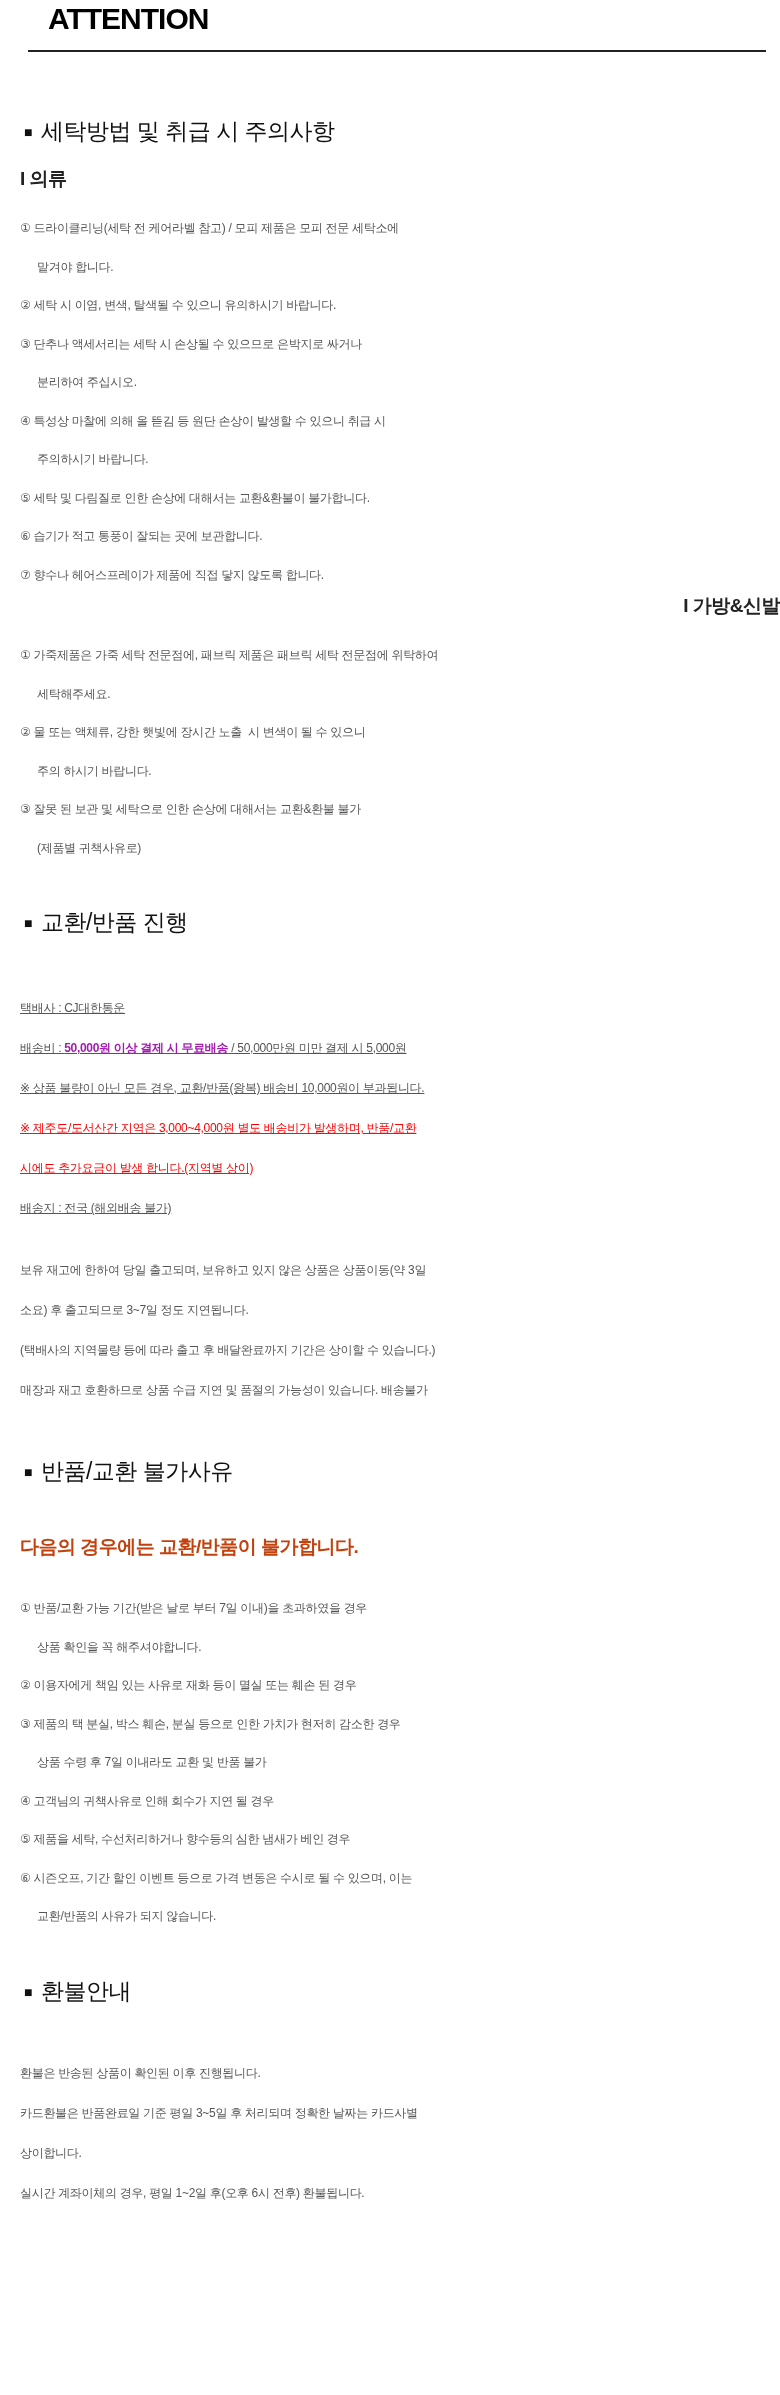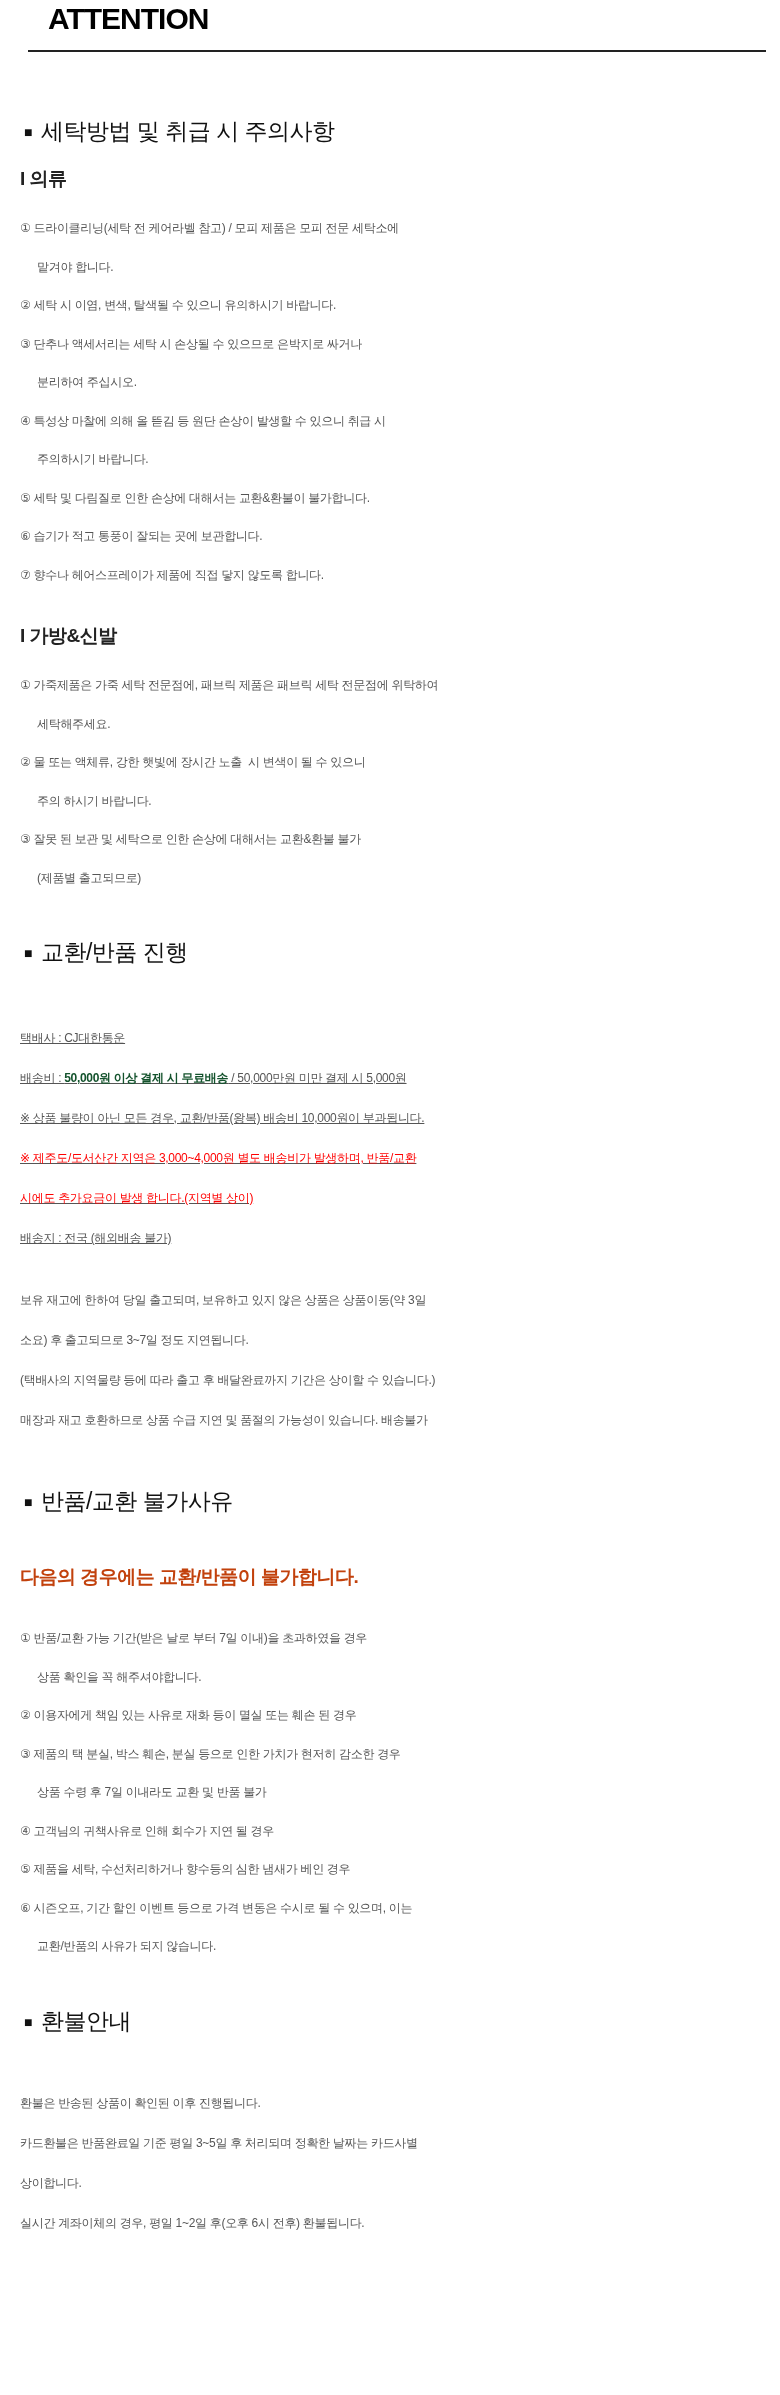--- a/index.html
+++ b/index.html
@@ -46,35 +46,35 @@
   .mt-refund{margin-top:40px;}
   .subhead{
     margin:0 0 0 20px;
     font-size:19px;
     line-height:24px;
     font-weight:700;
     color:#222222;
     letter-spacing:-0.5px;
   }
   .subhead.first{margin-top:20px;}
-  .subhead.later{margin-top:30px;}
+  .subhead.later{text-align:right;}
   .tlist{margin:18px 0 0 20px;}
   .tline{
     font-size:12px;
     line-height:38.5px;
     color:#555555;
     white-space:pre-wrap;
     letter-spacing:-0.3px;
   }
   .tline.cont{padding-left:17px;}
   .ship-info{margin:50px 0 0 20px;text-decoration:underline;}
   .ship-info .tline{line-height:40px;}
   .stock{margin:22px 0 0 20px;}
   .stock .tline{line-height:40px;}
-  .fee-bold{font-weight:700;color:#14532d;}
+  .fee-bold{font-weight:700;color:#a21caf;}
   .red{color:#ff0000;}
   .warning{
     margin:48px 0 0 20px;
     font-size:19px;
     line-height:24px;
     font-weight:700;
     color:#c2410c;
     letter-spacing:-0.5px;
   }
   .noreturn-list{margin:30px 0 0 20px;}
@@ -106,21 +106,21 @@
     <div class="tline">⑦ 향수나 헤어스프레이가 제품에 직접 닿지 않도록 합니다.</div>
   </div>
 
   <div class="subhead later">I 가방&amp;신발</div>
   <div class="tlist">
     <div class="tline">① 가죽제품은 가죽 세탁 전문점에, 패브릭 제품은 패브릭 세탁 전문점에 위탁하여</div>
     <div class="tline cont">세탁해주세요.</div>
     <div class="tline">② 물 또는 액체류, 강한 햇빛에 장시간 노출  시 변색이 될 수 있으니</div>
     <div class="tline cont">주의 하시기 바랍니다.</div>
     <div class="tline">③ 잘못 된 보관 및 세탁으로 인한 손상에 대해서는 교환&amp;환불 불가</div>
-    <div class="tline cont">(제품별 출고되므로)</div>
+    <div class="tline cont">(제품별 귀책사유로)</div>
   </div>
 </section>
 
 <section>
   <h2 class="sec-head mt-exchange">
     <span class="bullet">■</span><span>교환/반품 진행</span>
   </h2>
 
   <div class="ship-info">
     <div class="tline">택배사 : CJ대한통운</div>

